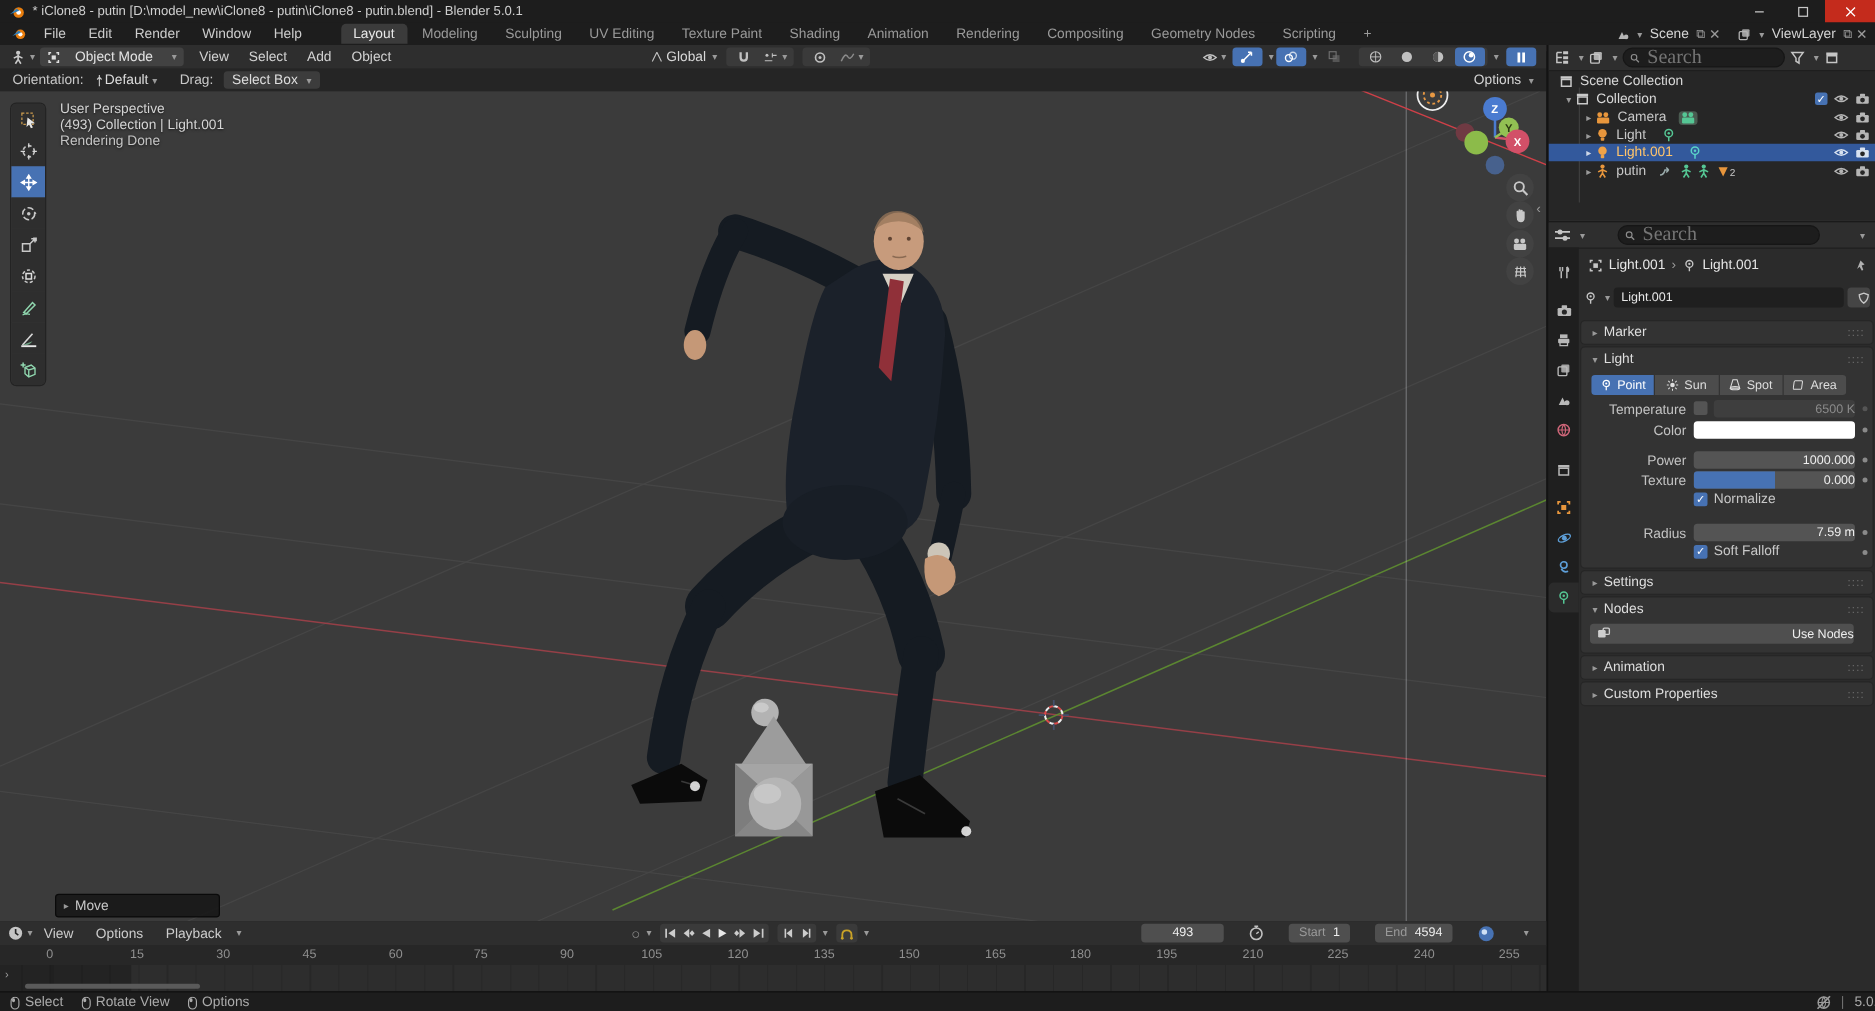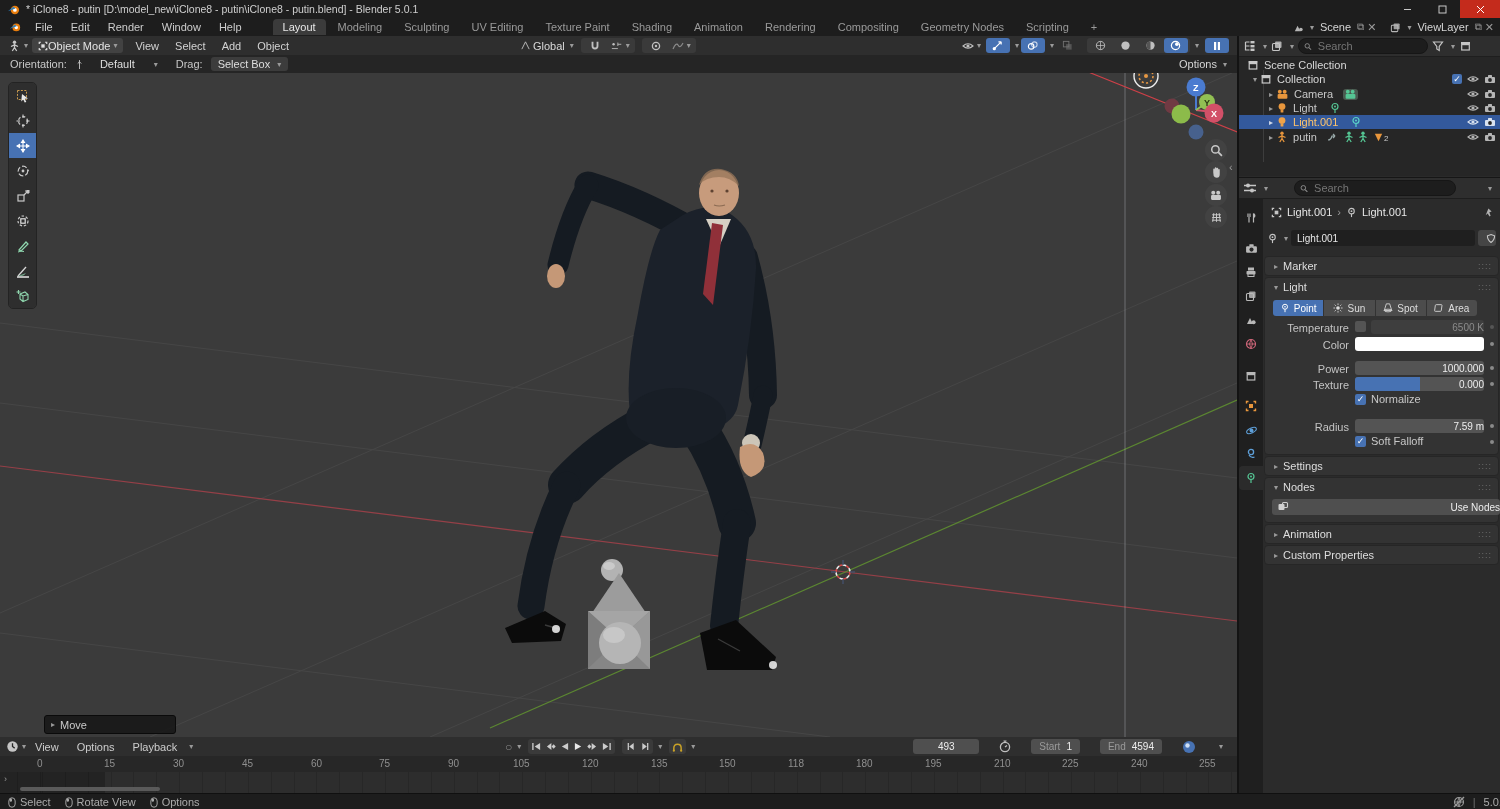--- a/index.html
+++ b/index.html
@@ -16,37 +16,37 @@
   #topbar{left:0;top:18px;width:1500px;height:18px;background:#1d1d1d;border-bottom:5px solid #f9a8d4}
   .menu-item{padding:0 9px;color:#cdcdcd;cursor:default}
   .tab{padding:2px 10px;color:#9a9a9a;border-radius:4px 4px 0 0}
   .tab.active{background:#3b3b3b;color:#e8e8e8}
   
   #viewport{left:0;top:36px;width:1237px;height:701px;background:#3b3b3b}
   #vp-header{left:0;top:0;width:1237px;height:19px;background:#2e2e2e;border-bottom:1px solid #222}
   #vp-tools{left:0;top:19px;width:1237px;height:18px;background:#252525;border-bottom:1px solid #1c1c1c}
   #vp-canvas{left:0;top:37px;width:1237px;height:664px;background:#3b3b3b;overflow:hidden}
   .vp-menu{padding:0 8px;color:#d2d2d2}
-  .mode-dd{background:#424242;border-radius:3px;height:15px;padding:0 6px;margin:0 4px;display:flex;align-items:center;gap:0;color:#e3e3e3}
+  .mode-dd{background:#424242;border-radius:3px;height:15px;padding:0 6px;margin:0 4px;display:flex;align-items:center;gap:12px;color:#e3e3e3}
   .hdr-btn{height:15px;min-width:18px;border-radius:3px;display:flex;align-items:center;justify-content:center;padding:0 3px;color:#c2c2c2}
   .hdr-btn.on{background:#4772b3;color:#fff}
   .hdr-grp{background:#3a3a3a;border-radius:3px;display:flex;align-items:center;height:15px;margin-left:5px;padding:0 2px;gap:1px}
   
   .toolbtn{width:27px;height:25px;background:rgba(45,45,45,.95);display:flex;align-items:center;justify-content:center;border-radius:0}
   .toolbtn.on{background:#4772b3}
   #toolcol{left:8px;top:9px;border-radius:5px;overflow:hidden;border:1px solid #232323}
   .ovl-text{color:#d5d5d5;text-shadow:0 1px 2px rgba(0,0,0,.6);line-height:13px}
   #move-panel{left:44px;top:642px;width:118px;height:17px;background:rgba(24,24,24,.9);border:1px solid #0a0a0a;border-radius:3px;color:#c9c9c9;display:flex;align-items:center;padding:0 6px;gap:5px}
   .navbtn{width:22px;height:22px;border-radius:11px;display:flex;align-items:center;justify-content:center;background:rgba(255,255,255,.04)}
   
   #rightpanel{left:1237px;top:36px;width:263px;height:757px;background:#2a2a2a;border-left:2px solid #131313}
   #outliner{left:0;top:0;width:261px;height:140px;background:#262626}
   #outl-header{height:20px;background:#2e2e2e;border-bottom:1px solid #1e1e1e;display:flex;align-items:center;padding:0 4px;gap:4px}
   .search{background:#1d1d1d;border:1px solid #161616;border-radius:9px;height:14px;display:flex;align-items:center;padding:0 5px;gap:4px;flex:1}
-  .search input{background:transparent;border:0;outline:0;color:#bdbdbd;font-size:11px;width:100%;font-family:Liberation Sans, sans-serif}
+  .search input{background:transparent;border:0;outline:0;color:#bdbdbd;font-size:16px;width:100%;font-family:Liberation Serif, serif}
   .orow{position:absolute;left:0;width:261px;height:14px;display:flex;align-items:center}
   .orow.sel{background:#33599c}
   .oicons{position:absolute;right:4px;display:flex;gap:5px;align-items:center}
   
   #props{left:0;top:141px;width:261px;height:616px;background:#2b2b2b;border-top:1px solid #161616}
   #props-header{height:20px;background:#2e2e2e;border-bottom:1px solid #1e1e1e;display:flex;align-items:center;padding:0 4px;gap:4px}
   #tabstrip{position:absolute;left:0;top:20px;width:24px;height:596px;background:#1f1f1f}
   .ptab{width:24px;height:24px;display:flex;align-items:center;justify-content:center}
   .ptab.on{background:#2b2b2b;border-radius:4px 0 0 4px}
   #props-content{position:absolute;left:24px;top:20px;width:237px;height:596px}
@@ -357,21 +357,21 @@
           <svg width="8" height="10" viewBox="0 0 8 10">
             <rect x="1" y="1" width="2.2" height="8" fill="#fff"></rect>
             <rect x="4.8" y="1" width="2.2" height="8" fill="#fff"></rect>
           </svg>
         </div>
     </div>
   </div>
 
   <div id="vp-tools" class="abs flex">
     <span style="margin-left:10px">Orientation:</span>
-    <div class="flex" style="margin-left:8px;gap:16px">
+    <div class="flex" style="margin-left:8px;gap:0">
       <svg width="9" height="11" viewBox="0 0 10 12">
           <path d="M5 1 V11 M5 3 l2 2 M5 3 l-2 2" stroke="#c8c8c8" fill="none"></path>
         </svg>
       <span style="color:#dedede">Default</span>
         <span class="chev">▾</span>
     </div>
     <span style="margin-left:18px">Drag:</span>
     <div class="flex" style="margin-left:8px;background:#3c3c3c;border-radius:3px;height:14px;padding:0 7px;gap:4px">
       <span style="color:#dedede">Select Box</span>
         <span class="chev">▾</span>
@@ -466,20 +466,25 @@
         <circle cx="1181" cy="41" r="9.5" fill="#8cbb4a"></circle>
         <circle cx="1207" cy="29" r="8" fill="#92c053"></circle>
           <text x="1204" y="32.5" fill="#2c3a12">Y</text>
         <circle cx="1214" cy="40" r="9.5" fill="#d25068"></circle>
           <text x="1211" y="43.5" fill="#fff">X</text>
         <circle cx="1196" cy="14" r="9.5" fill="#4a7bd0"></circle>
           <text x="1193" y="17.5" fill="#fff">Z</text>
       </g>
     </svg>
 
+    <div class="abs ovl-text" style="left:48px;top:8px">
+      <div>User Perspective</div>
+      <div>(493) Collection | Light.001</div>
+      <div style="color:#c4c4c4">Rendering Done</div>
+    </div>
 
     <div id="toolcol" class="abs">
       <div class="toolbtn">
           <svg width="14" height="14" viewBox="0 0 14 14">
             <rect x="1.5" y="1.5" width="9" height="9" fill="none" stroke="#c99a4e" stroke-dasharray="2 1.4"></rect>
             <path d="M6 5 L12 9.5 L8.8 9.8 L10.3 13 L8.7 13.6 L7.3 10.5 L5.2 12.5 Z" fill="#e8e8e8"></path>
           </svg>
         </div>
       <div class="toolbtn">
           <svg width="14" height="14" viewBox="0 0 14 14">
@@ -896,21 +901,21 @@
             <span class="grip">::::</span>
           </div>
       </div>
 
       <div class="panel" style="top:279px;height:44px">
         <div class="panel-h">
             <span class="chev">▾</span>
             <span>Nodes</span>
             <span class="grip">::::</span>
           </div>
-        <div class="fld" style="position:absolute;left:7px;top:21px;width:228px;height:16px;background:#4f4f4f">
+        <div class="fld" style="position:absolute;left:7px;top:21px;width:211px;height:16px;background:#4f4f4f">
           <svg width="12" height="12" viewBox="0 0 12 12" color="#cfcfcf" style="position:absolute;left:5px">
               <use href="#i-node"></use>
             </svg>
           <span>Use Nodes</span>
         </div>
       </div>
 
       <div class="panel" style="top:326px;height:18px">
         <div class="panel-h">
             <span class="chev">▸</span>
@@ -1033,21 +1038,21 @@
     <span class="abs" style="left:104px;top:2px">15</span>
     <span class="abs" style="left:173px;top:2px">30</span>
     <span class="abs" style="left:242px;top:2px">45</span>
     <span class="abs" style="left:311px;top:2px">60</span>
     <span class="abs" style="left:379px;top:2px">75</span>
     <span class="abs" style="left:448px;top:2px">90</span>
     <span class="abs" style="left:513px;top:2px">105</span>
     <span class="abs" style="left:582px;top:2px">120</span>
     <span class="abs" style="left:651px;top:2px">135</span>
     <span class="abs" style="left:719px;top:2px">150</span>
-    <span class="abs" style="left:788px;top:2px">118</span>
+    <span class="abs" style="left:788px;top:2px">165</span>
     <span class="abs" style="left:856px;top:2px">180</span>
     <span class="abs" style="left:925px;top:2px">195</span>
     <span class="abs" style="left:994px;top:2px">210</span>
     <span class="abs" style="left:1062px;top:2px">225</span>
     <span class="abs" style="left:1131px;top:2px">240</span>
     <span class="abs" style="left:1199px;top:2px">255</span>
   </div>
   <div id="tl-track">
     <div class="abs" style="left:0;top:0;width:105px;height:21px;background:rgba(0,0,0,.22)"></div>
     <span class="abs" style="left:4px;top:2px;color:#9a9a9a;font-size:9px">›</span>

